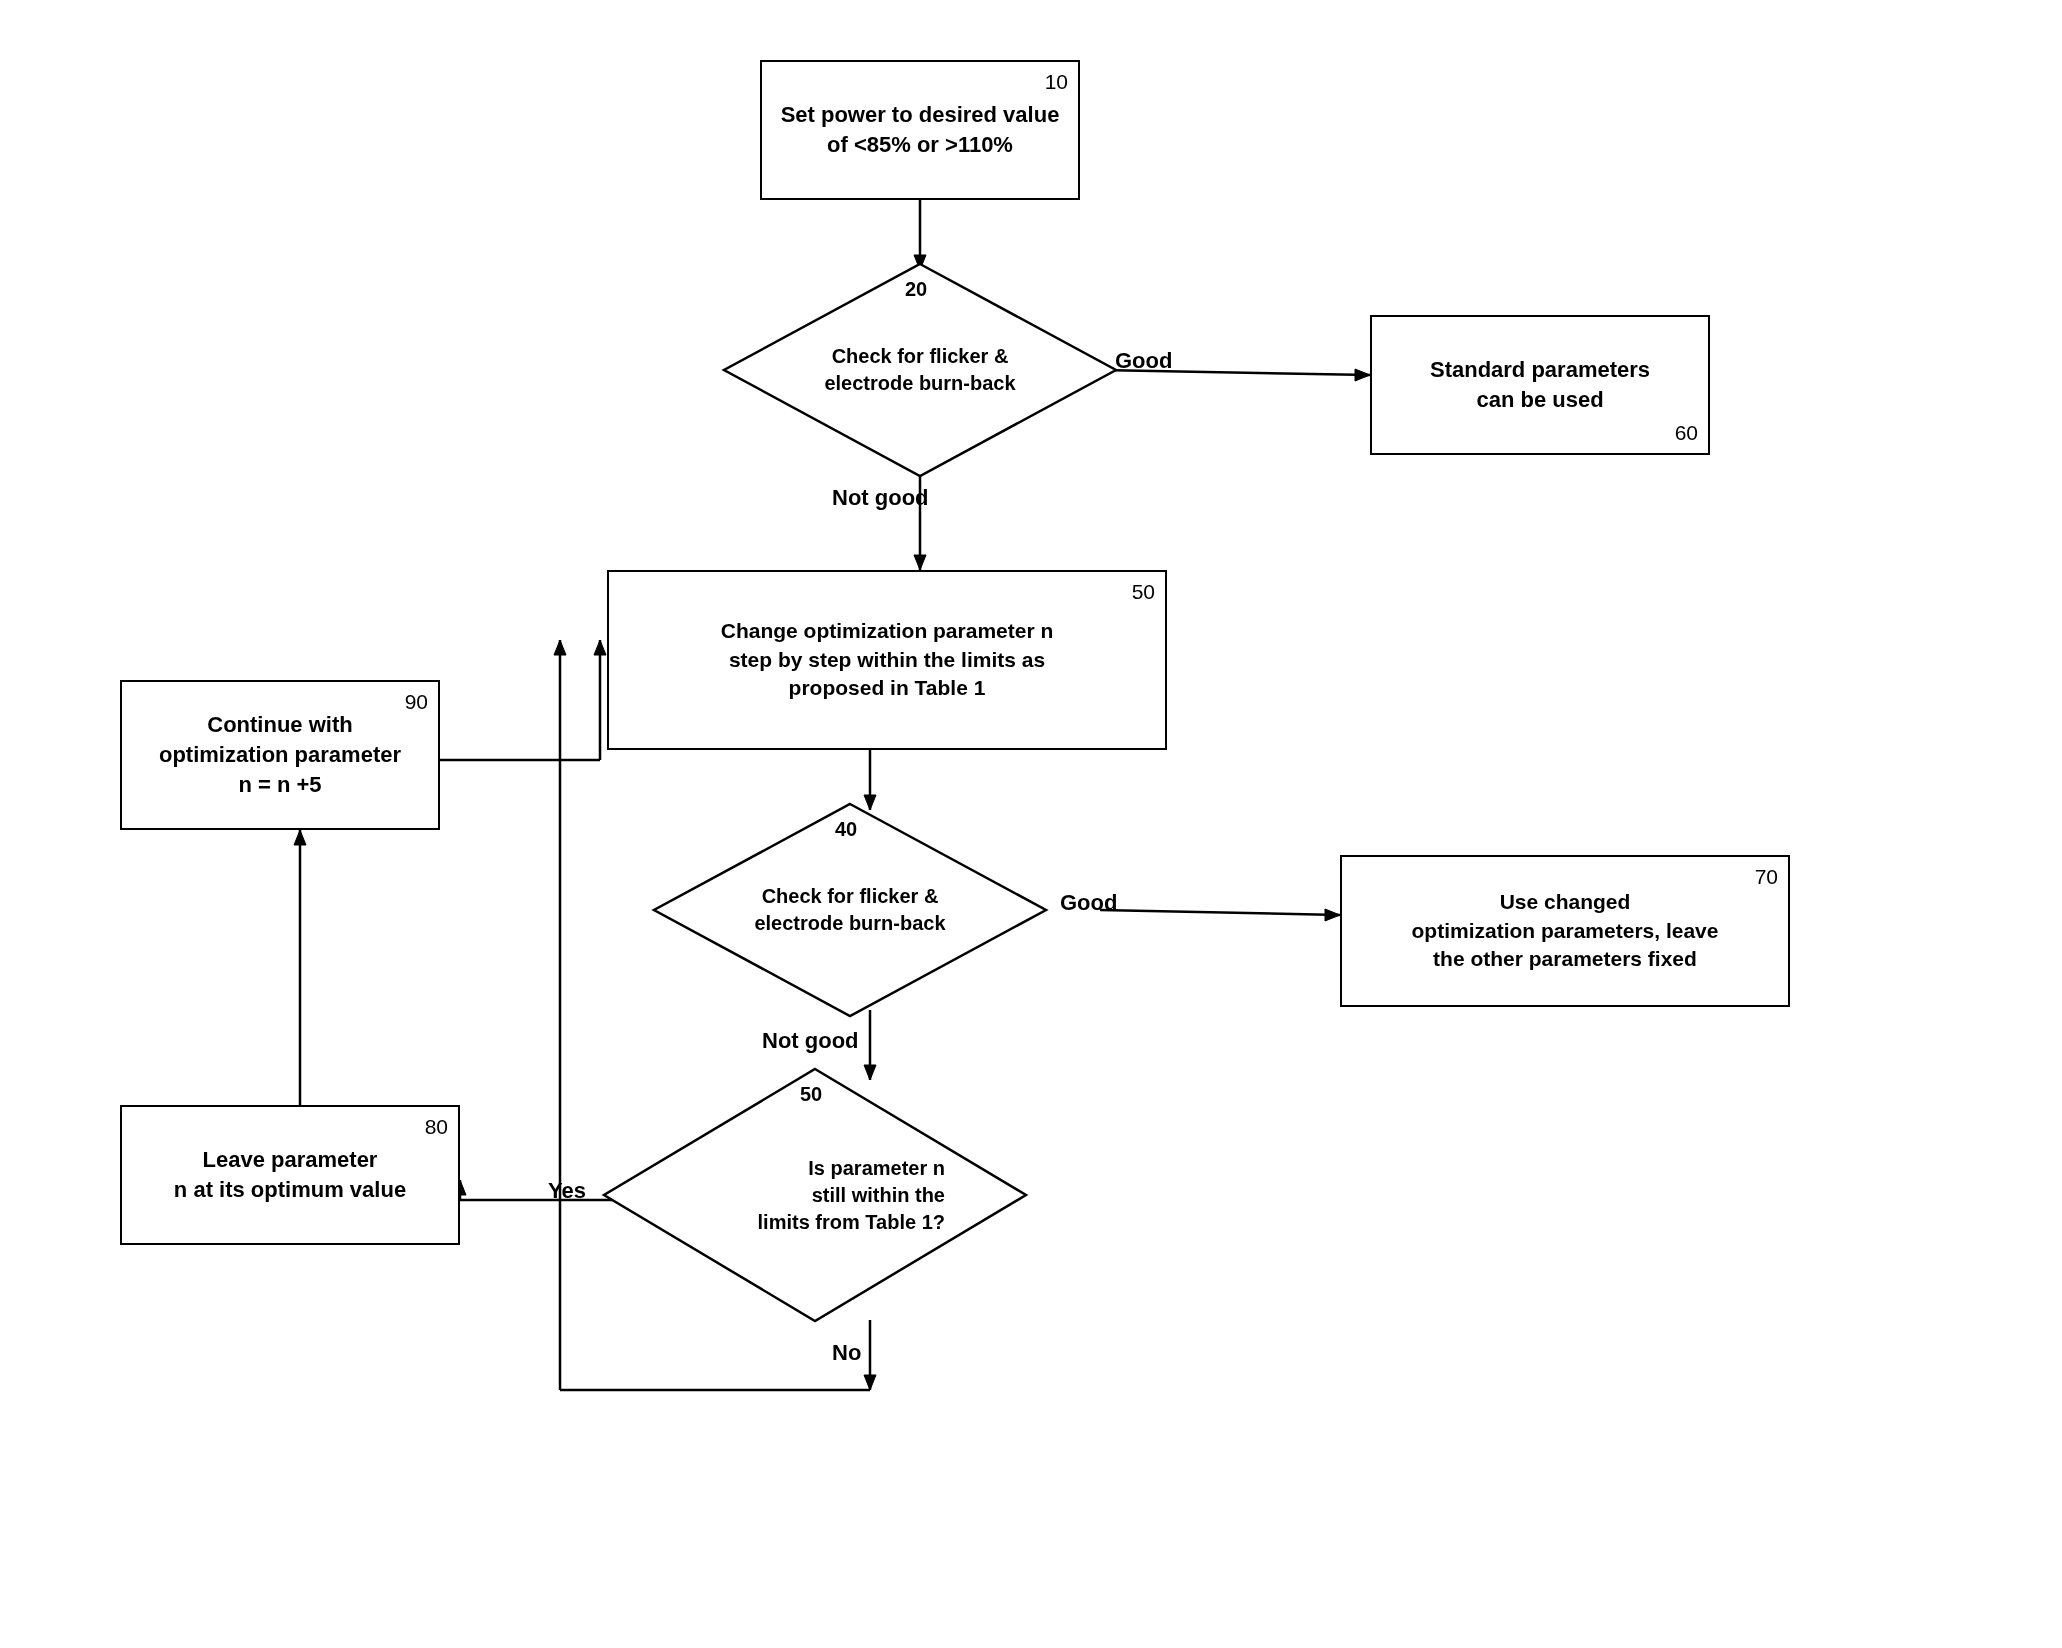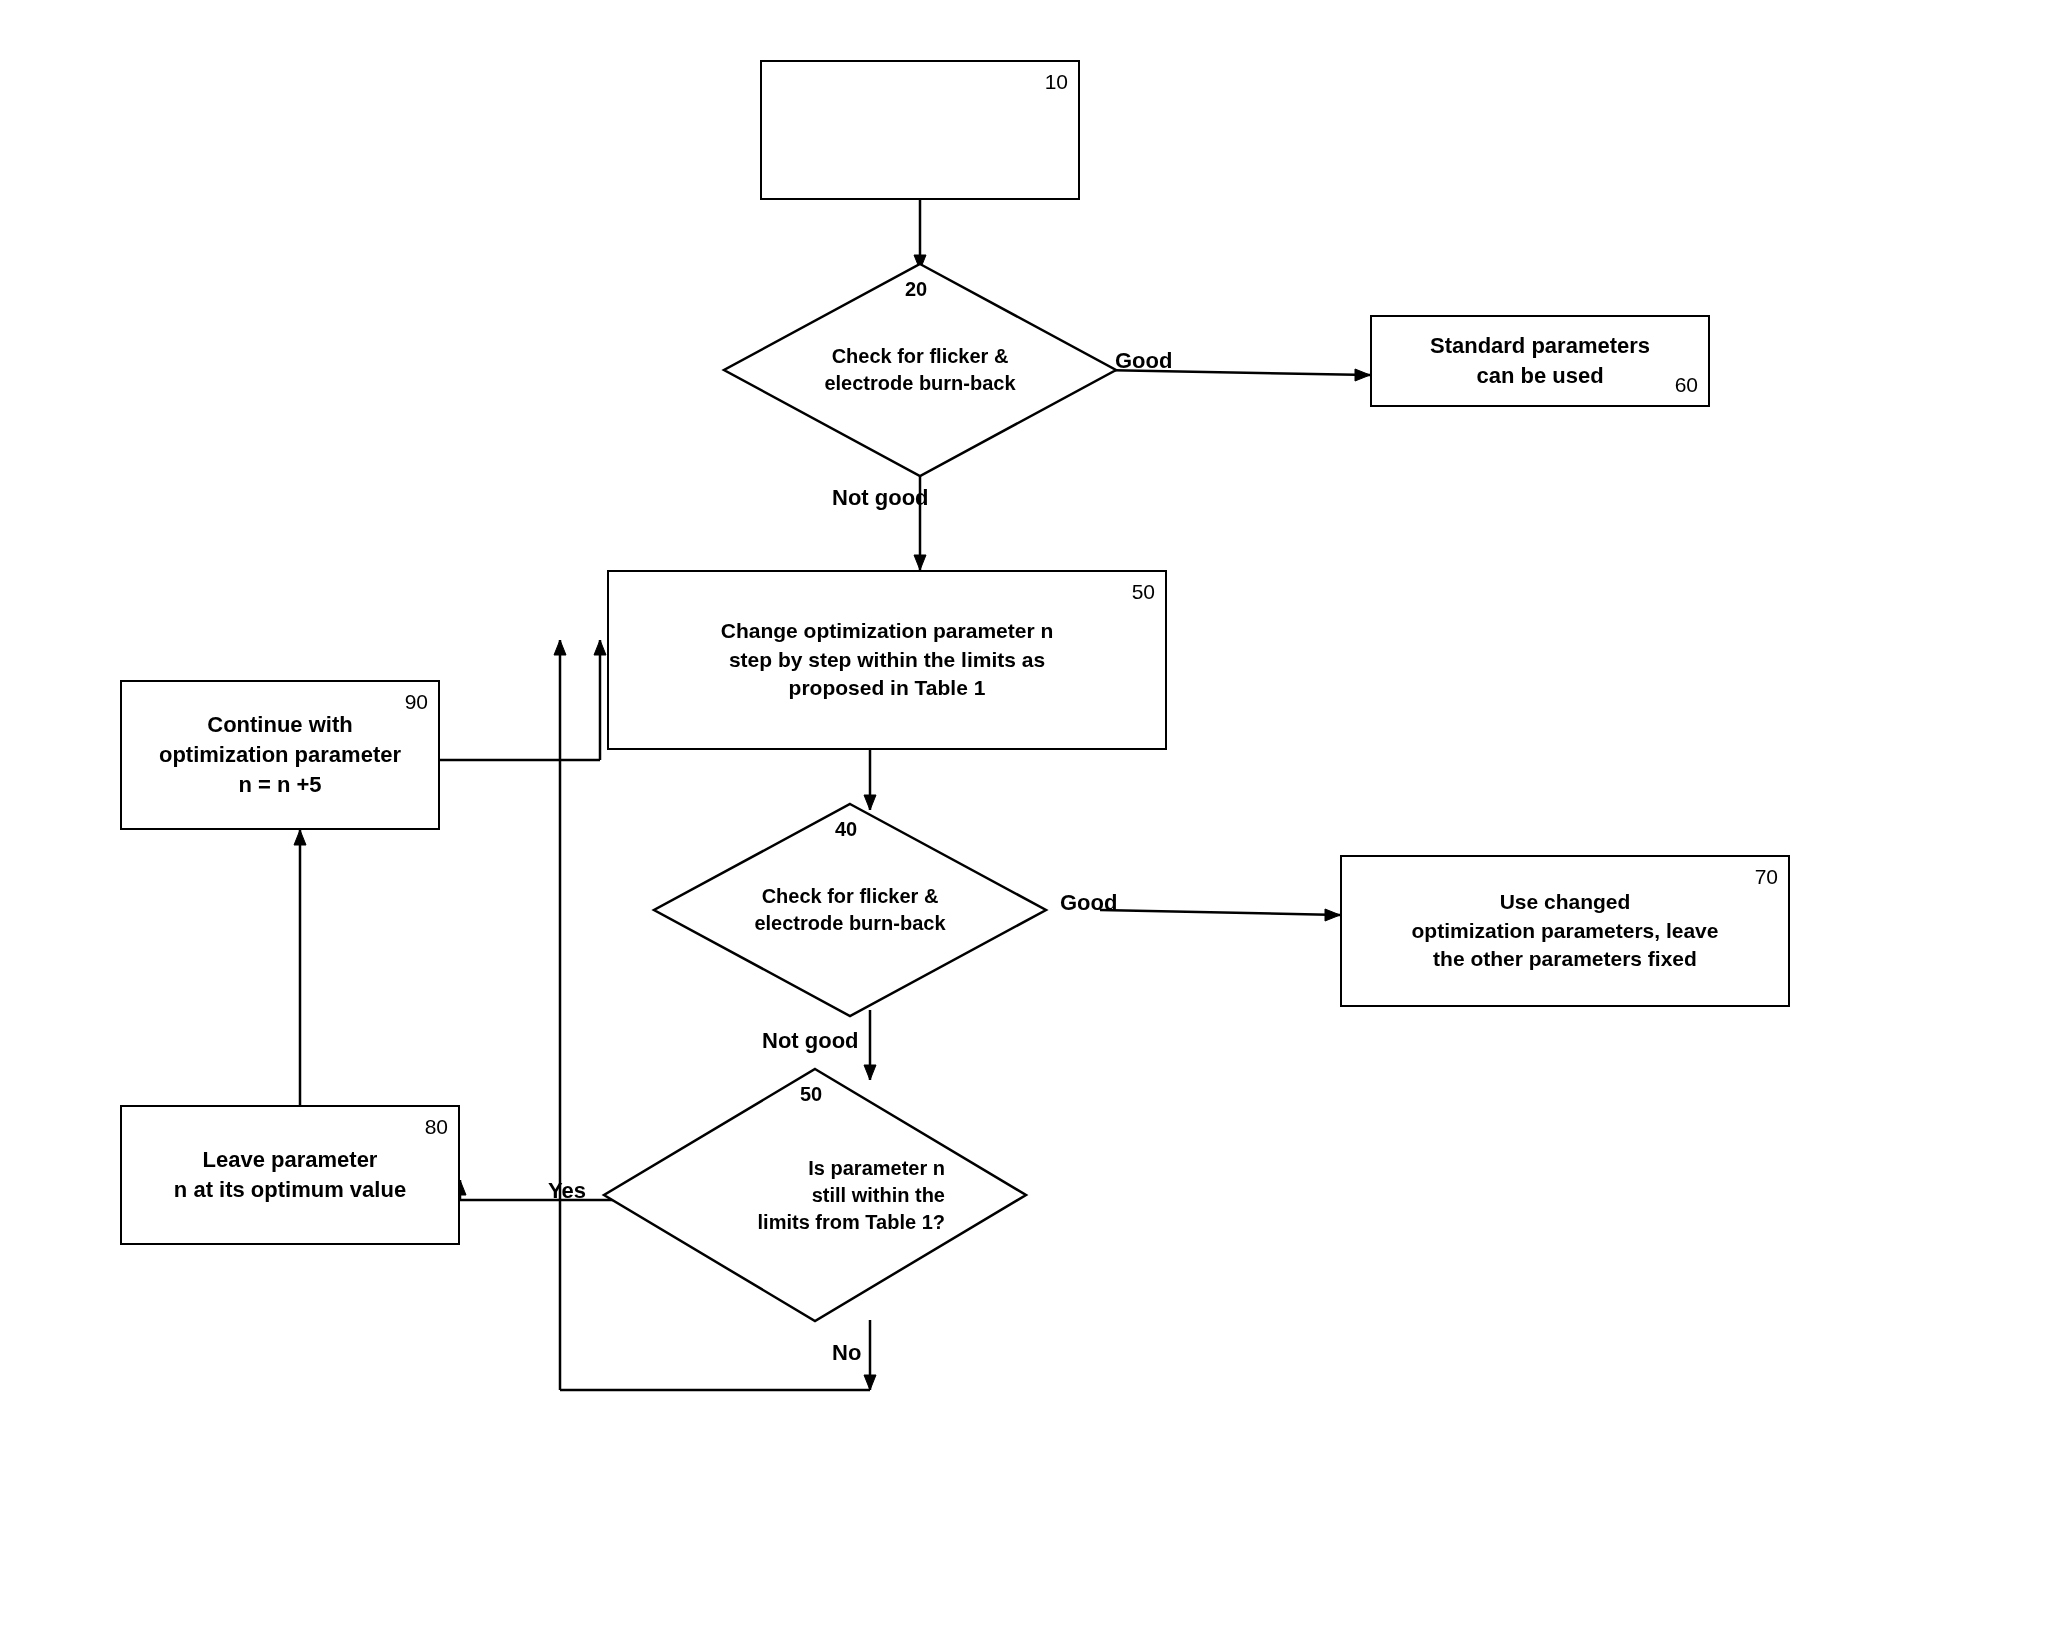--- a/index.html
+++ b/index.html
@@ -121,40 +121,43 @@
 
     <line x1="870" y1="1320" x2="870" y2="1390"></line>
     <polygon points="870,1390 864,1375 876,1375"></polygon>
 
     <line x1="870" y1="1390" x2="560" y2="1390"></line>
     <line x1="560" y1="1390" x2="560" y2="640"></line>
     <polygon points="560,640 554,655 566,655"></polygon>
   </svg>
 
   <div class="box" style="left:760px; top:60px; width:320px; height:140px;">
+    <span>Set power to
+desired value of
+&lt;85% or &gt;110%</span>
     <span class="step-num" style="position:absolute; top:6px; right:10px;">10</span>
   </div>
 
   <div class="diamond-wrapper" style="left:720px; top:260px; width:400px; height:220px;">
     <div class="diamond">
       <svg width="400" height="220" viewBox="0 0 400 220">
         <polygon points="200,4 396,110 200,216 4,110" fill="white" stroke="black" stroke-width="2.5"></polygon>
       </svg>
       <div class="diamond-text" style="width:240px; font-size:20px;">
         <div>Check for flicker &amp;<br>electrode burn-back</div>
       </div>
       <span style="position:absolute; top:18px; left:185px; font-size:20px; font-weight:bold;">20</span>
     </div>
   </div>
 
   <span class="label" style="left:1115px; top:348px;">Good</span>
 
   <span class="label" style="left:832px; top:485px;">Not good</span>
 
-  <div class="box" style="left:1370px; top:315px; width:340px; height:92px;">
+  <div class="box" style="left:1370px; top:315px; width:340px; height:140px;">
     <span>Standard parameters<br>can be used</span>
     <span class="step-num" style="position:absolute; bottom:6px; right:10px;">60</span>
   </div>
 
   <div class="box" style="left:607px; top:570px; width:560px; height:180px; font-size:21px;">
     <span>Change optimization parameter n<br>step by step within the limits as<br>proposed in Table 1</span>
     <span class="step-num" style="position:absolute; top:6px; right:10px;">50</span>
   </div>
 
   <div class="box" style="left:120px; top:680px; width:320px; height:150px;">

